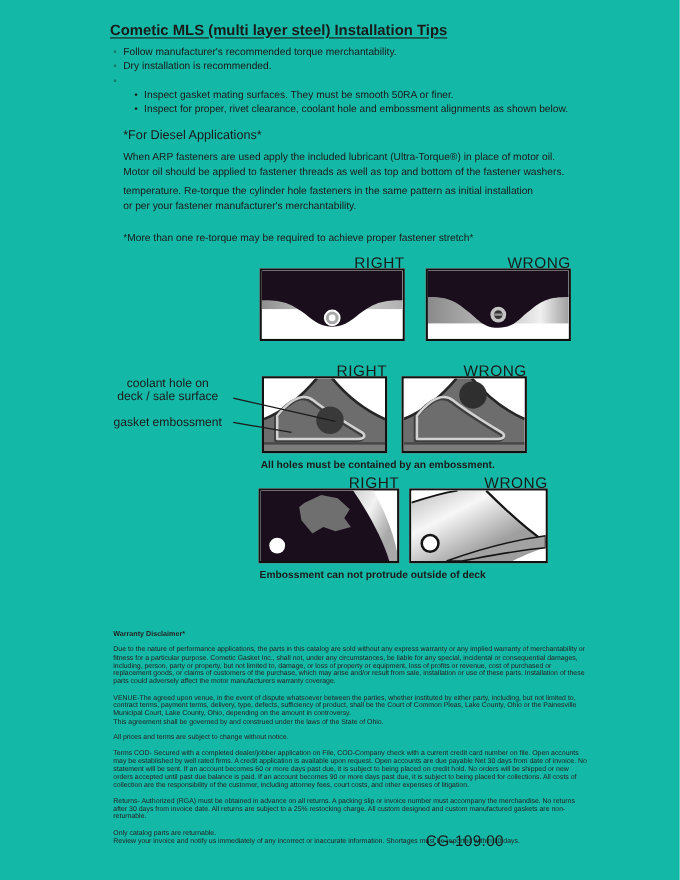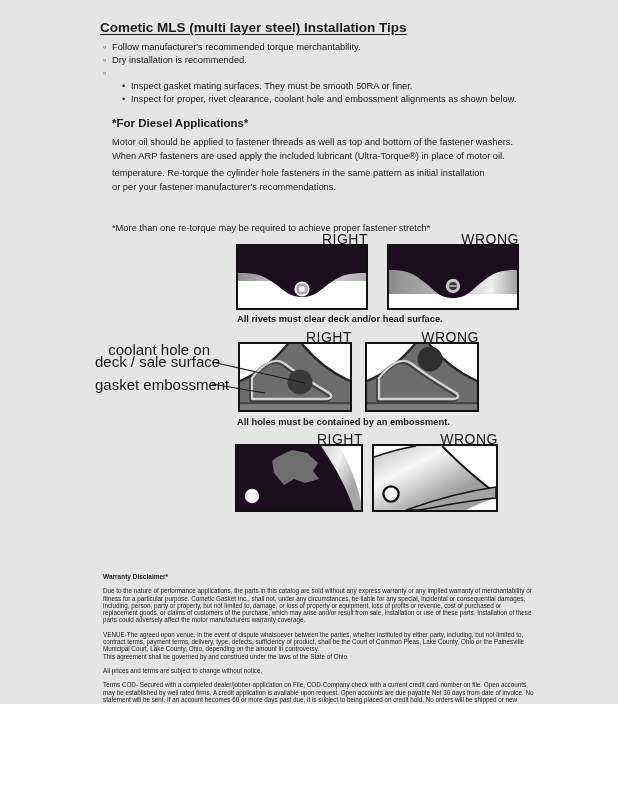--- a/index.html
+++ b/index.html
@@ -4,44 +4,44 @@
 <style>
   :root{
     --ink:#1a1a1a;
     --panel-border:#111111;
     --panel-dark:#1a0d1c;
     --gasket-gray:#6d6d6d;
     --hole-dark:#393939;
   }
   html,body{margin:0;padding:0;background:#ffffff;}
   .page{
-    position:relative;width:618px;height:704px;background:#e5e5e5;
+    position:relative;width:618px;height:800px;background:#14b8a6;
     font-family:"Liberation Sans","DejaVu Sans",sans-serif;color:var(--ink);
     overflow:hidden;
   }
   .abs{position:absolute;}
   .nowrap{white-space:nowrap;}
   .doc-title{
     left:100px;top:20px;font-size:13.5px;font-weight:bold;
     text-decoration:underline;text-underline-offset:2px;white-space:nowrap;
   }
   .bullets{left:103px;top:41px;font-size:9.3px;line-height:13px;}
   .b-row{display:flex;white-space:nowrap;}
   .b-mark{width:9px;flex:0 0 9px;}
   .sub{margin-left:19px;}
-  .sec-head{left:112px;top:117px;font-size:11.5px;font-weight:bold;white-space:nowrap;}
+  .sec-head{left:112px;top:117px;font-size:11.5px;font-weight:normal;white-space:nowrap;}
   .para{left:112px;font-size:9.3px;line-height:13.5px;}
   .p1{top:136px;}
   .p2{top:167px;}
-  .note{top:222px;}
+  .note{top:210px;}
   .rw-label{font-size:14px;letter-spacing:.5px;text-align:right;white-space:nowrap;}
   .panel{box-sizing:border-box;border:2px solid var(--panel-border);background:#ffffff;}
   .panel svg{display:block;width:100%;height:100%;}
   .caption{font-size:9.3px;font-weight:bold;line-height:12px;white-space:nowrap;}
-  .dlabel{font-size:15px;line-height:11.5px;text-align:right;width:115px;left:95px;white-space:nowrap;}
+  .dlabel{font-size:11px;line-height:11.5px;text-align:center;width:115px;left:95px;white-space:nowrap;}
   .disclaimer{left:103px;top:573px;width:432px;font-size:6.3px;line-height:7.3px;color:#222;}
   .disc-h{font-weight:bold;margin-bottom:7px;font-size:6.5px;}
   .disc-p{margin:0 0 7px 0;}
   .disc-p.tight{margin-bottom:0;}
   .page-code{left:387px;top:756px;font-size:14px;letter-spacing:.3px;white-space:nowrap;}
 </style>
 </head>
 <body>
 
 <div class="page">
@@ -65,26 +65,26 @@
       <span>Inspect gasket mating surfaces.  They must be smooth 50RA or finer.</span>
     </div>
     <div class="b-row sub">
       <span class="b-mark">•</span>
       <span>Inspect for proper, rivet clearance, coolant hole and embossment alignments as shown below.</span>
     </div>
   </div>
 
   <div class="abs sec-head">*For Diesel Applications*</div>
   <div class="abs para p1">
+    <div class="nowrap">When ARP fasteners are used apply the included lubricant (Ultra-Torque®) in place of motor oil.</div>
     <div class="nowrap">Motor oil should be applied to fastener threads as well as top and bottom of the fastener washers.</div>
-    <div class="nowrap">When ARP fasteners are used apply the included lubricant (Ultra-Torque®) in place of motor oil.</div>
   </div>
   <div class="abs para p2">
     <div class="nowrap">temperature. Re-torque the cylinder hole fasteners in the same pattern as initial installation</div>
-    <div class="nowrap">or per your fastener manufacturer's recommendations.</div>
+    <div class="nowrap">or per your fastener manufacturer's merchantability.</div>
   </div>
   <div class="abs para note">*More than one re-torque may be required to achieve proper fastener stretch*</div>
 
   <div class="abs rw-label" style="left:236px;top:231px;width:132px;">RIGHT</div>
   <div class="abs rw-label" style="left:387px;top:231px;width:132px;">WRONG</div>
 
   <div class="abs panel" style="left:236px;top:244px;width:132px;height:66px;">
     <svg viewBox="0 0 128 62" preserveAspectRatio="none">
       <defs>
         <linearGradient id="g1r" x1="0" y1="0" x2="1" y2="0">
@@ -114,21 +114,20 @@
       </defs>
       <rect width="128" height="62" fill="#ffffff"></rect>
       <rect x="0" y="22" width="128" height="26" fill="url(#g1w)"></rect>
       <path d="M0,0 H128 V24 C110,24 104,27 93,36 C83,43 79,52 64,52 C49,52 45,43 35,36 C24,27 18,24 0,24 Z" fill="#1a0d1c"></path>
       <circle cx="64" cy="40" r="7.2" fill="#c4c4c4"></circle>
       <circle cx="64" cy="40" r="3.9" fill="#343434"></circle>
       <rect x="60.4" y="39" width="7.2" height="2" fill="#9a9a9a"></rect>
     </svg>
   </div>
 
-  <div class="abs caption" style="left:237px;top:313px;">All rivets must clear deck and/or head surface.</div>
 
   <div class="abs rw-label" style="left:238px;top:329px;width:114px;">RIGHT</div>
   <div class="abs rw-label" style="left:365px;top:329px;width:114px;">WRONG</div>
 
   <div class="abs dlabel" style="top:344px;">
     <div>coolant hole on</div>
     <div>deck / sale surface</div>
   </div>
   <div class="abs dlabel" style="top:379px;">gasket embossment</div>
 
@@ -203,20 +202,21 @@
       <path d="M0,11 C15,6 29,2 42,0 L0,0 Z" fill="#ffffff"></path>
       <path d="M0,11 C15,6 29,2 42,0" fill="none" stroke="#141414" stroke-width="1.6"></path>
       <path d="M68,0 C89,21 109,38 122,47" fill="none" stroke="#141414" stroke-width="2"></path>
       <path d="M92,64 C104,58 114,54 122,52 V64 Z" fill="#ffffff"></path>
       <path d="M32,64 C60,54 93,45 122,41 L122,52 C97,54 68,60 46,64 Z" fill="#a2a2a2" stroke="#141414" stroke-width="1.5"></path>
       <circle cx="17" cy="48" r="7.6" fill="#ffffff" stroke="#141414" stroke-width="2.3"></circle>
     </svg>
   </div>
 
   <div class="abs caption" style="left:236px;top:516px;">
+    <div>Embossment can not protrude outside of deck</div>
   </div>
 
   <div class="abs disclaimer">
     <div class="disc-h">Warranty Disclaimer*</div>
     <p class="disc-p">Due to the nature of performance applications, the parts in this catalog are sold without any express warranty or any implied warranty of merchantability or fitness for a particular purpose.  Cometic Gasket Inc., shall not, under any circumstances, be liable for any special, incidental or consequential damages, including, person, party or property, but not limited to, damage, or loss of property or equipment, loss of profits or revenue, cost of purchased or replacement goods, or claims of customers of the purchase, which may arise and/or result from sale, installation or use of these parts.  Installation of these parts could adversely affect the motor manufacturers warranty coverage.</p>
     <p class="disc-p tight">VENUE-The agreed upon venue, in the event of dispute whatsoever between the parties, whether instituted by either party, including, but not limited to, contract terms, payment terms, delivery, type, defects, sufficiency of product, shall be the Court of Common Pleas, Lake County, Ohio or the Painesville Municipal Court, Lake County, Ohio, depending on the amount in controversy.</p>
     <p class="disc-p">This agreement shall be governed by and construed under the laws of the State of Ohio.</p>
     <p class="disc-p">All prices and terms are subject to change without notice.</p>
     <p class="disc-p">Terms COD- Secured with a completed dealer/jobber application on File, COD-Company check with a current credit card number on file.  Open accounts may be established by well rated firms.  A credit application is available upon request.  Open accounts are due payable Net 30 days from date of invoice.  No statement will be sent.  If an account becomes 60 or more days past due, it is subject to being placed on credit hold.  No orders will be shipped or new orders accepted until past due balance is paid.  If an account becomes 90 or more days past due, it is subject to being placed for collections.  All costs of collection are the responsibility of the customer, including attorney fees, court costs, and other expenses of litigation.</p>
     <p class="disc-p">Returns- Authorized (RGA) must be obtained in advance on all returns.  A packing slip or invoice number must accompany the merchandise.  No returns after 30 days from invoice date.  All returns are subject to a 25% restocking charge.  All custom designed and custom manufactured gaskets are non-returnable.</p>

